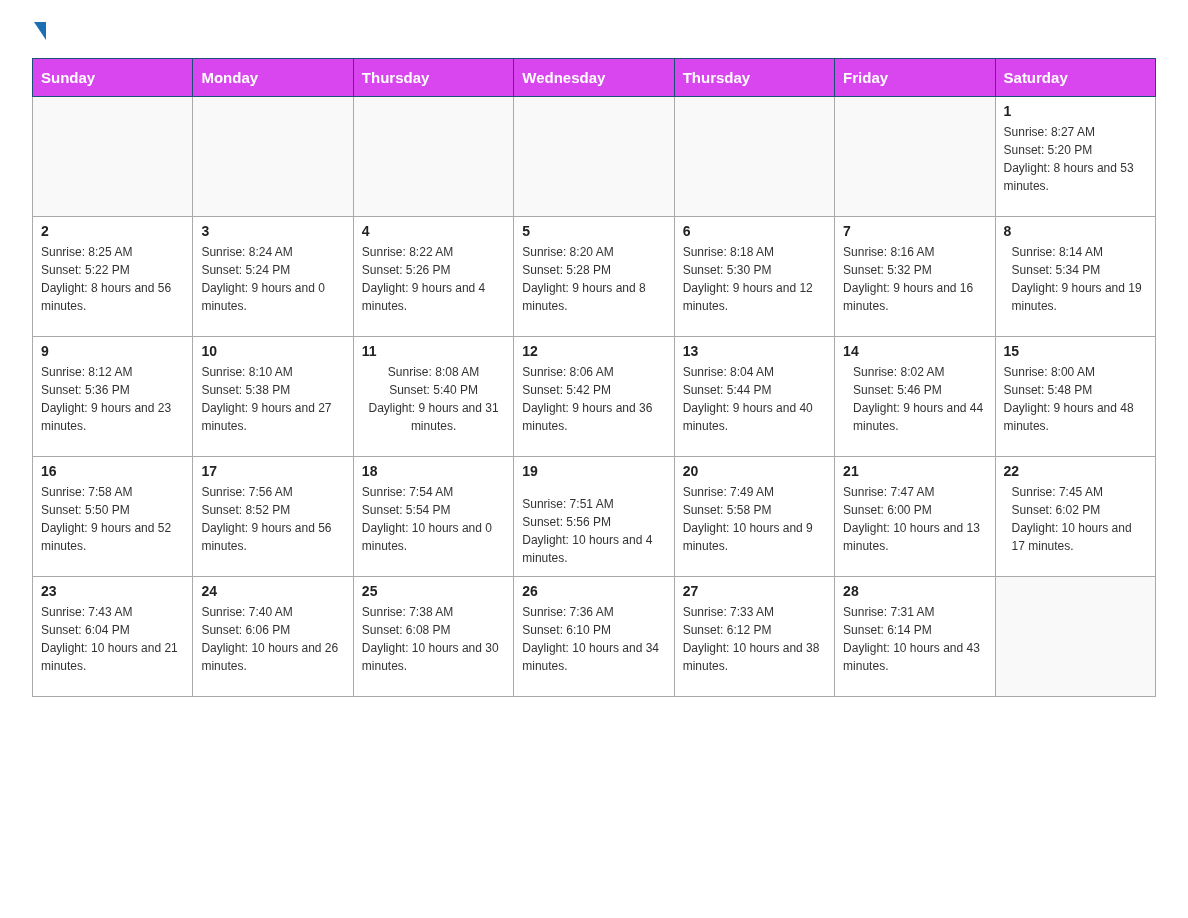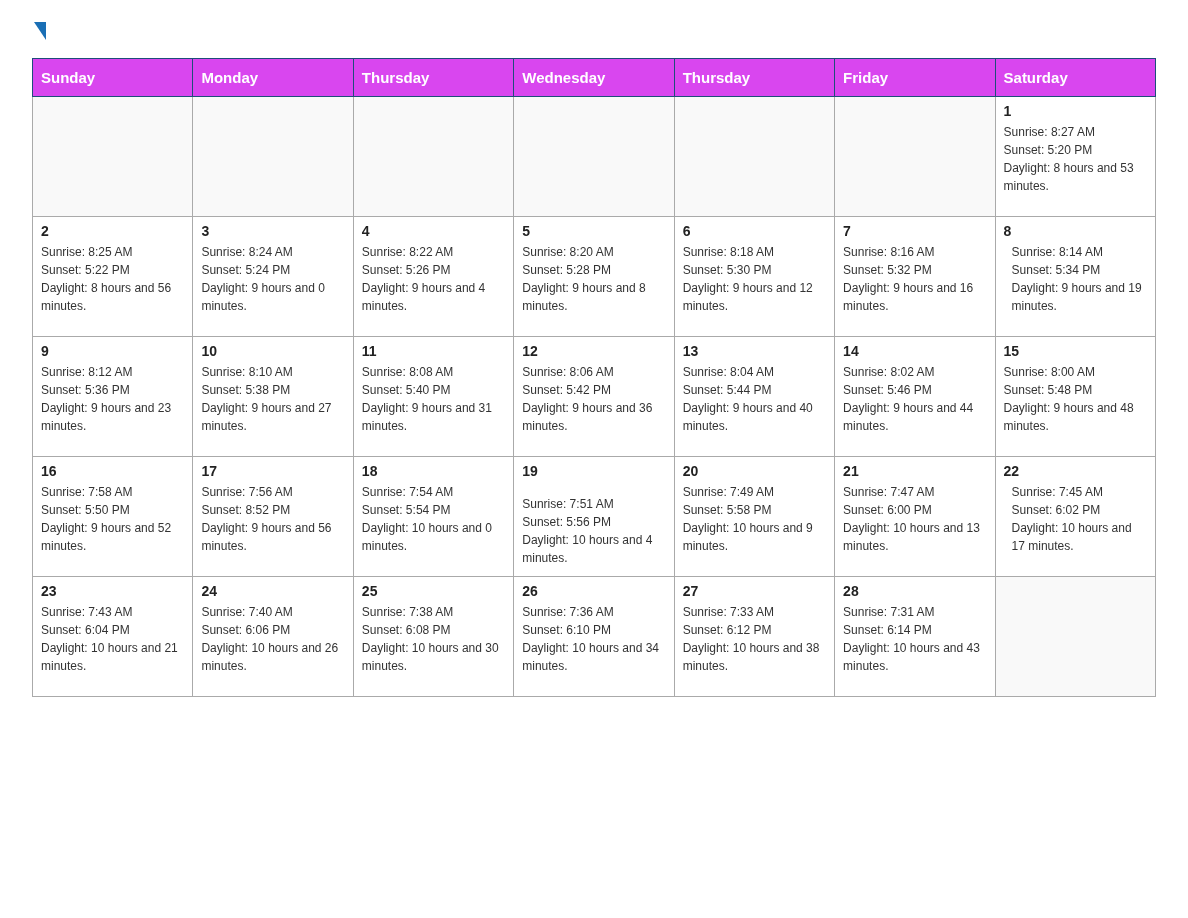--- a/index.html
+++ b/index.html
@@ -192,39 +192,39 @@
 Daylight: 9 hours and 23 minutes.</div>
         </td>
         <td>
           <span class="day-number">10</span>
           <div class="day-info" style="white-space: pre-line;">Sunrise: 8:10 AM
 Sunset: 5:38 PM
 Daylight: 9 hours and 27 minutes.</div>
         </td>
         <td>
           <span class="day-number">11</span>
-          <div class="day-info" style="white-space: pre-line;">Sunrise: 8:08 AM
+          <div class="day-info" style="white-space: pre-line; text-align: center;">Sunrise: 8:08 AM
 Sunset: 5:40 PM
 Daylight: 9 hours and 31 minutes.</div>
         </td>
         <td>
           <span class="day-number">12</span>
           <div class="day-info" style="white-space: pre-line;">Sunrise: 8:06 AM
 Sunset: 5:42 PM
 Daylight: 9 hours and 36 minutes.</div>
         </td>
         <td>
           <span class="day-number">13</span>
           <div class="day-info" style="white-space: pre-line;">Sunrise: 8:04 AM
 Sunset: 5:44 PM
 Daylight: 9 hours and 40 minutes.</div>
         </td>
         <td>
           <span class="day-number">14</span>
-          <div class="day-info" style="white-space: pre-line;">Sunrise: 8:02 AM
+          <div class="day-info" style="white-space: pre-line; margin-left: 10px;">Sunrise: 8:02 AM
 Sunset: 5:46 PM
 Daylight: 9 hours and 44 minutes.</div>
         </td>
         <td>
           <span class="day-number">15</span>
           <div class="day-info" style="white-space: pre-line;">Sunrise: 8:00 AM
 Sunset: 5:48 PM
 Daylight: 9 hours and 48 minutes.</div>
         </td>
       </tr>

